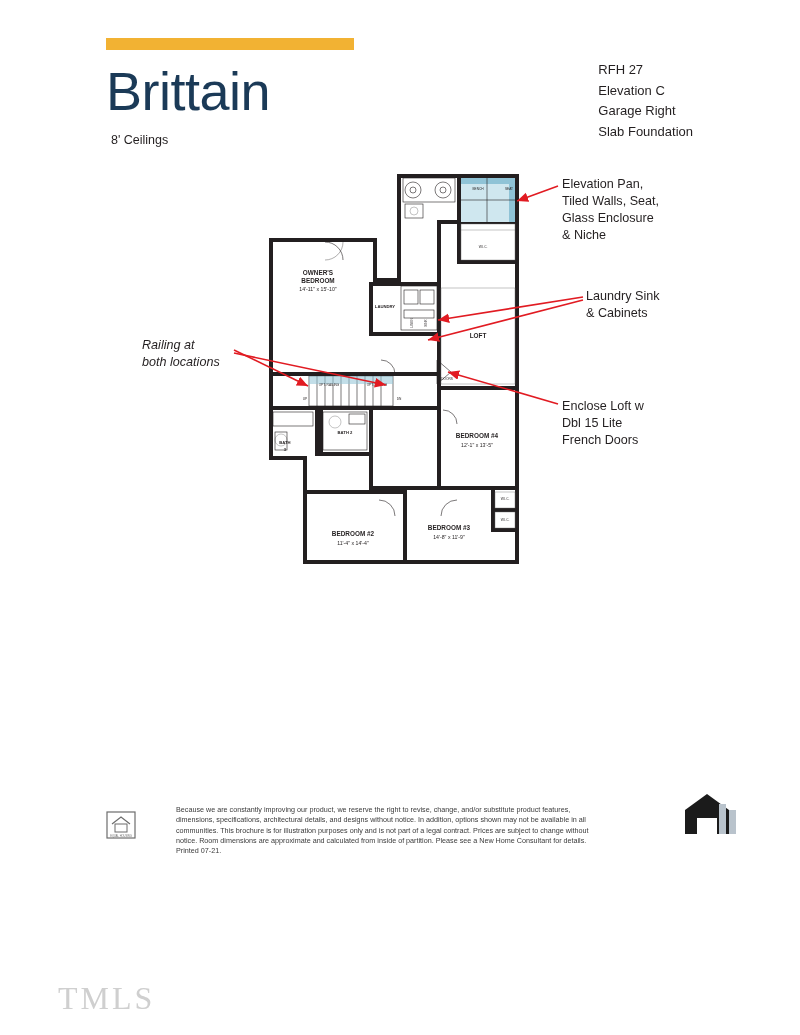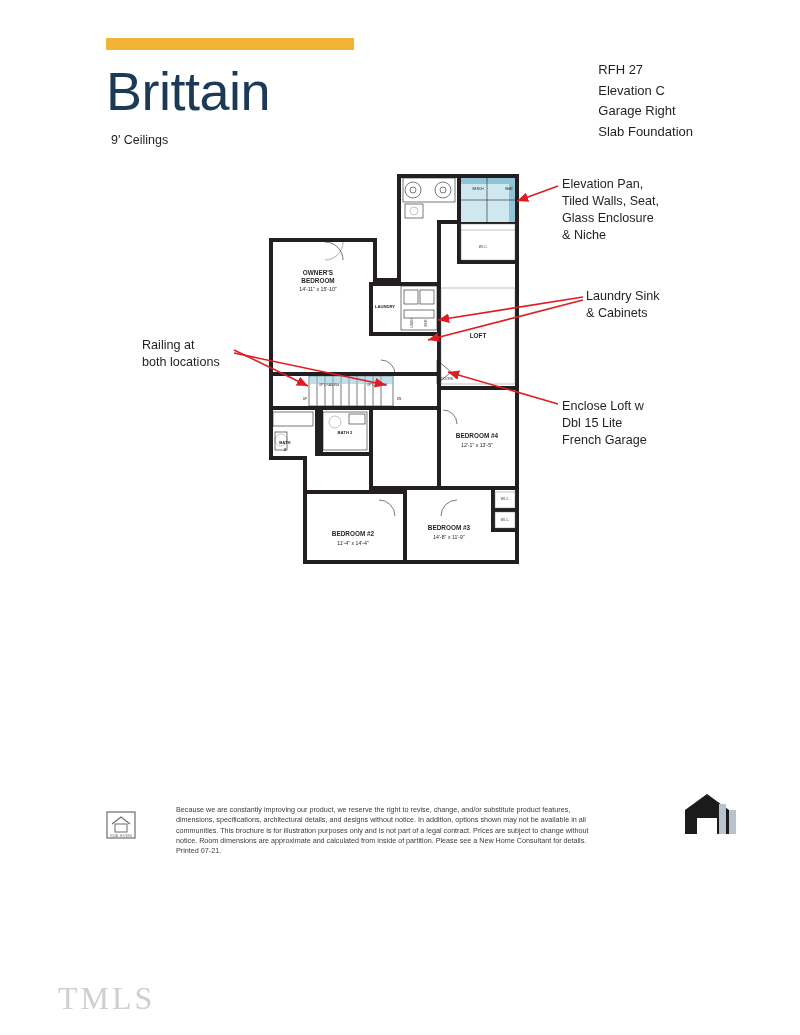--- a/index.html
+++ b/index.html
@@ -58,21 +58,21 @@
 
   
   .callout {
     position: absolute;
     font-size: 12.6px;
     line-height: 17px;
     color: #231f20;
   }
   #callout-shower { left: 506px; top: 176px; }
   #callout-laundry { left: 530px; top: 288px; }
-  #callout-railing { left: 86px;  top: 337px; }
+  #callout-railing { left: 86px;  top: 337px; font-style: italic; }
   #callout-loft   { left: 506px; top: 398px; }
 
   svg.leaders {
     position: absolute;
     left: 0; top: 0;
     width: 800px; height: 1035px;
     pointer-events: none;
   }
 
   
@@ -132,21 +132,21 @@
   .tile    { fill: #cfe7ef; }
   .hatch   { fill: #8fc3d6; }
 </style>
 </head>
 <body>
 
 <div class="page">
 
   <div class="gold-bar"></div>
   <div class="title">Brittain</div>
-  <div class="ceilings">9' Ceilings</div>
+  <div class="ceilings">8' Ceilings</div>
 
   <div class="meta">
     <div>RFH 27</div>
     <div>Elevation C</div>
     <div>Garage Right</div>
     <div>Slab Foundation</div>
   </div>
 
   <div class="plan">
     <svg width="290" height="420" viewBox="0 0 290 420" xmlns="http://www.w3.org/2000/svg">
@@ -305,21 +305,21 @@
   </div>
 
   <div class="callout" id="callout-railing">
     <div>Railing at</div>
     <div>both locations</div>
   </div>
 
   <div class="callout" id="callout-loft">
     <div>Enclose Loft w</div>
     <div>Dbl 15 Lite</div>
-    <div>French Garage</div>
+    <div>French Doors</div>
   </div>
 
   <svg class="leaders" xmlns="http://www.w3.org/2000/svg">
     <defs>
       <marker id="arrow" markerWidth="9" markerHeight="9" refX="7" refY="3" orient="auto">
         <path d="M0,0 L7,3 L0,6 z" fill="#e11b22"></path>
       </marker>
     </defs>
 
     <line x1="502" y1="186" x2="461" y2="201" stroke="#e11b22" stroke-width="1.6" marker-end="url(#arrow)"></line>

